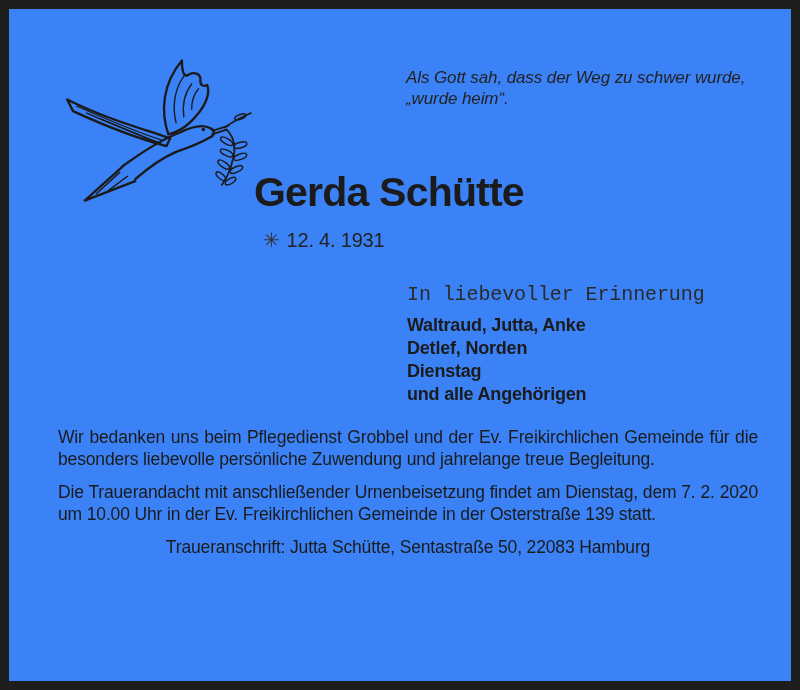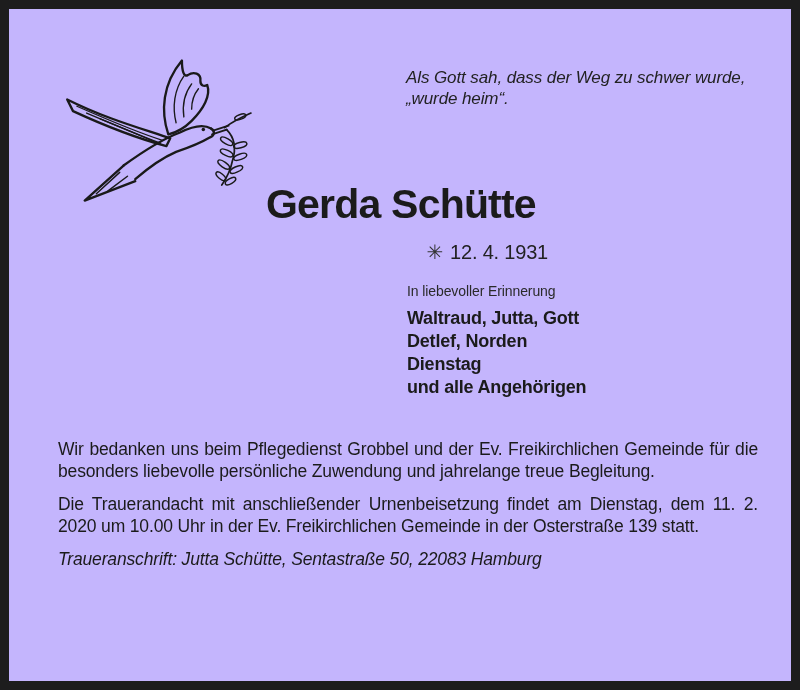--- a/index.html
+++ b/index.html
@@ -2,21 +2,21 @@
 <html lang="de"><head>
 <meta charset="utf-8">
 <style>
   html, body { margin: 0; padding: 0; background: #ffffff; }
   .page {
     position: relative;
     width: 800px;
     height: 690px;
     box-sizing: border-box;
     border: 9px solid #1d1d1d;
-    background: #c4b5fd;
+    background: #3b82f6;
     font-family: "Liberation Sans", "DejaVu Sans", sans-serif;
     color: #1b1b1b;
     overflow: hidden;
   }
   .dove {
     position: absolute;
     left: 50px;
     top: 36px;
     width: 205px;
     height: 175px;
@@ -32,68 +32,70 @@
     letter-spacing: -0.1px;
     color: #222222;
   }
   .name-block {
     position: absolute;
     left: 245px;
     top: 160px;
     width: 294px;
   }
   .deceased-name {
-    margin: 12px;
+    margin: 0;
     font-size: 41px;
     font-weight: 700;
     letter-spacing: -0.8px;
     white-space: nowrap;
     color: #1b1b1b;
   }
   .dates-row {
     display: flex;
-    justify-content: flex-end;
+    justify-content: space-between;
     margin-top: 12px;
     font-size: 20px;
     letter-spacing: -0.2px;
     color: #222222;
+    margin-left: 9px;
   }
   .dates-row .sym { margin-right: 7px; color: #333333; }
   .remembrance {
     position: absolute;
     left: 398px;
     top: 274px;
     width: 330px;
   }
   .remembrance-label {
-    font-size: 14px;
+    font-size: 20px;
     letter-spacing: -0.1px;
     color: #2a2a2a;
+    font-family: Liberation Mono, monospace;
   }
   .mourners {
     margin-top: 8px;
     font-size: 18px;
     font-weight: 700;
     line-height: 23px;
     letter-spacing: -0.2px;
     color: #1b1b1b;
   }
   .body-text {
     position: absolute;
     left: 49px;
-    top: 429px;
+    top: 417px;
     width: 700px;
     font-size: 17.5px;
     line-height: 22.4px;
     letter-spacing: -0.15px;
     text-align: justify;
     color: #1b1b1b;
   }
   .body-text p { margin: 0 0 10px 0; }
-  .body-text p:last-child { margin-bottom: 0; text-align: left; font-style: italic; }
+  .body-text p:last-child { margin-bottom: 0; text-align: center; }
 </style>
 </head>
 <body>
 
 <div class="page">
 
   <div class="dove">
     <svg viewBox="0 0 210 180" width="205" height="175" aria-hidden="true">
       <g fill="none" stroke="#1a1a1a" stroke-width="2.4" stroke-linecap="round" stroke-linejoin="round">
 
@@ -147,26 +149,26 @@
     <div class="dates-row">
       <span>
         <span class="sym">✳</span><span>12. 4. 1931</span>
       </span>
     </div>
   </div>
 
   <div class="remembrance">
     <div class="remembrance-label">In liebevoller Erinnerung</div>
     <div class="mourners">
-      <div>Waltraud, Jutta, Gott</div>
+      <div>Waltraud, Jutta, Anke</div>
       <div>Detlef, Norden</div>
       <div>Dienstag</div>
       <div>und alle Angehörigen</div>
     </div>
   </div>
 
   <div class="body-text">
     <p>Wir bedanken uns beim Pflegedienst Grobbel und der Ev. Freikirchlichen Gemeinde für die besonders liebevolle persönliche Zuwendung und jahrelange treue Begleitung.</p>
-    <p>Die Trauerandacht mit anschließender Urnenbeisetzung findet am Dienstag, dem 11. 2. 2020 um 10.00 Uhr in der Ev. Freikirchlichen Gemeinde in der Osterstraße 139 statt.</p>
+    <p>Die Trauerandacht mit anschließender Urnenbeisetzung findet am Dienstag, dem 7. 2. 2020 um 10.00 Uhr in der Ev. Freikirchlichen Gemeinde in der Osterstraße 139 statt.</p>
     <p>Traueranschrift: Jutta Schütte, Sentastraße 50, 22083 Hamburg</p>
   </div>
 
 </div>
 
 </body></html>

